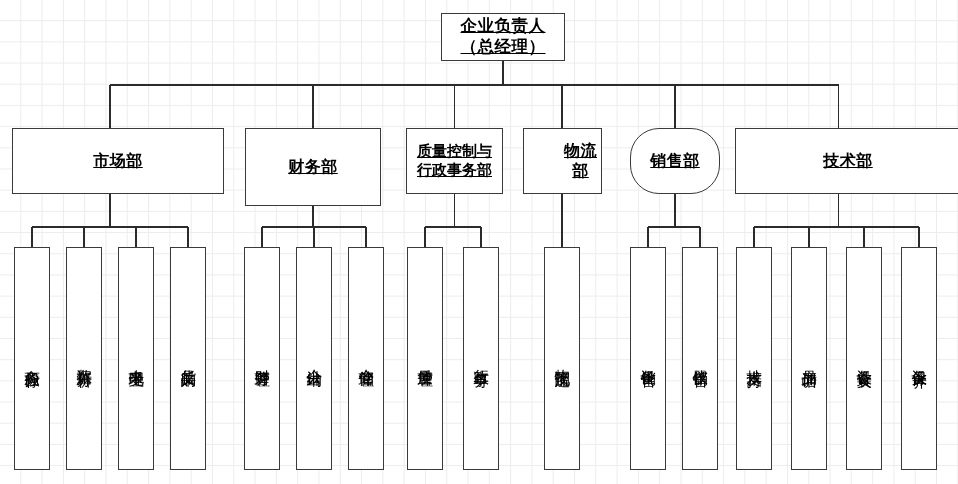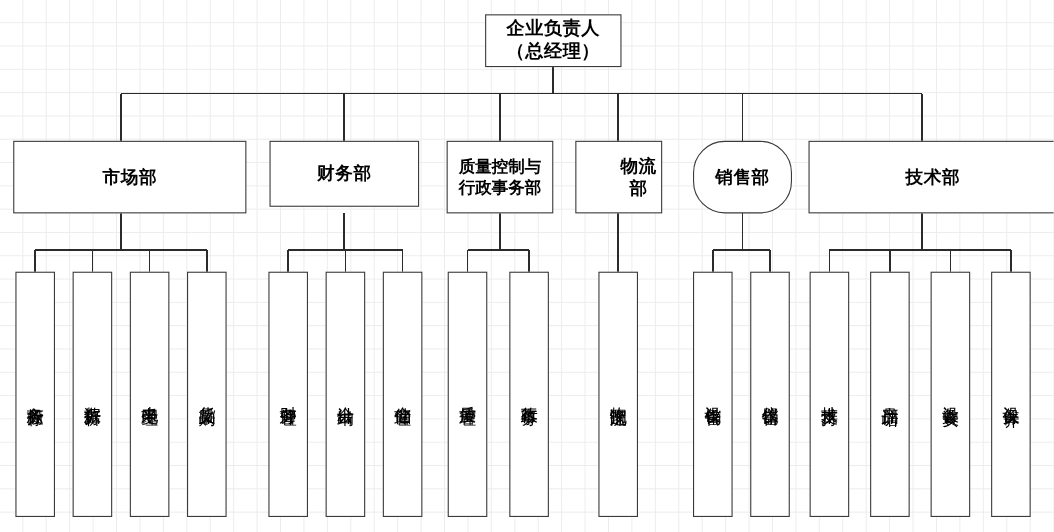--- a/index.html
+++ b/index.html
@@ -40,20 +40,21 @@
     justify-content: center;
     text-align: center;
     color: #000000;
     overflow: hidden;
   }
   .node.root, .node.dept {
     font-weight: bold;
     font-size: 16px;
     line-height: 1.25;
     letter-spacing: 0.5px;
+    text-decoration: underline;
   }
   .node.root {
     font-size: 16.5px;
   }
   .node.dept.two-line {
     font-size: 15px;
     letter-spacing: 0px;
   }
   .node.leaf {
     font-size: 15.5px;
@@ -123,21 +124,21 @@
       </div>
       <div class="node leaf" style="left: 66px; top: 247px; width: 36px; height: 223px; border-color: rgb(58, 58, 58); background: rgb(255, 255, 255);">
         <span class="vtext">数据分析</span>
       </div>
       <div class="node leaf" style="left: 118px; top: 247px; width: 36px; height: 223px; border-color: rgb(58, 58, 58); background: rgb(255, 255, 255);">
         <span class="vtext">来电受理</span>
       </div>
       <div class="node leaf" style="left: 170px; top: 247px; width: 36px; height: 223px; border-color: rgb(58, 58, 58); background: rgb(255, 255, 255);">
         <span class="vtext">货品采购</span>
       </div>
-      <div class="node dept" style="left: 245px; top: 128px; width: 136px; height: 60px; border-color: rgb(58, 58, 58); background: rgb(255, 255, 255);">
+      <div class="node dept" style="left: 245px; top: 128px; width: 136px; height: 78px; border-color: rgb(58, 58, 58); background: rgb(255, 255, 255);">
         <span class="htext">财务部</span>
       </div>
       <div class="node leaf" style="left: 244px; top: 247px; width: 36px; height: 223px; border-color: rgb(58, 58, 58); background: rgb(255, 255, 255);">
         <span class="vtext">财务管理</span>
       </div>
       <div class="node leaf" style="left: 296px; top: 247px; width: 36px; height: 223px; border-color: rgb(58, 58, 58); background: rgb(255, 255, 255);">
         <span class="vtext">会计出纳</span>
       </div>
       <div class="node leaf" style="left: 348px; top: 247px; width: 36px; height: 223px; border-color: rgb(58, 58, 58); background: rgb(255, 255, 255);">
         <span class="vtext">仓储管理</span>

